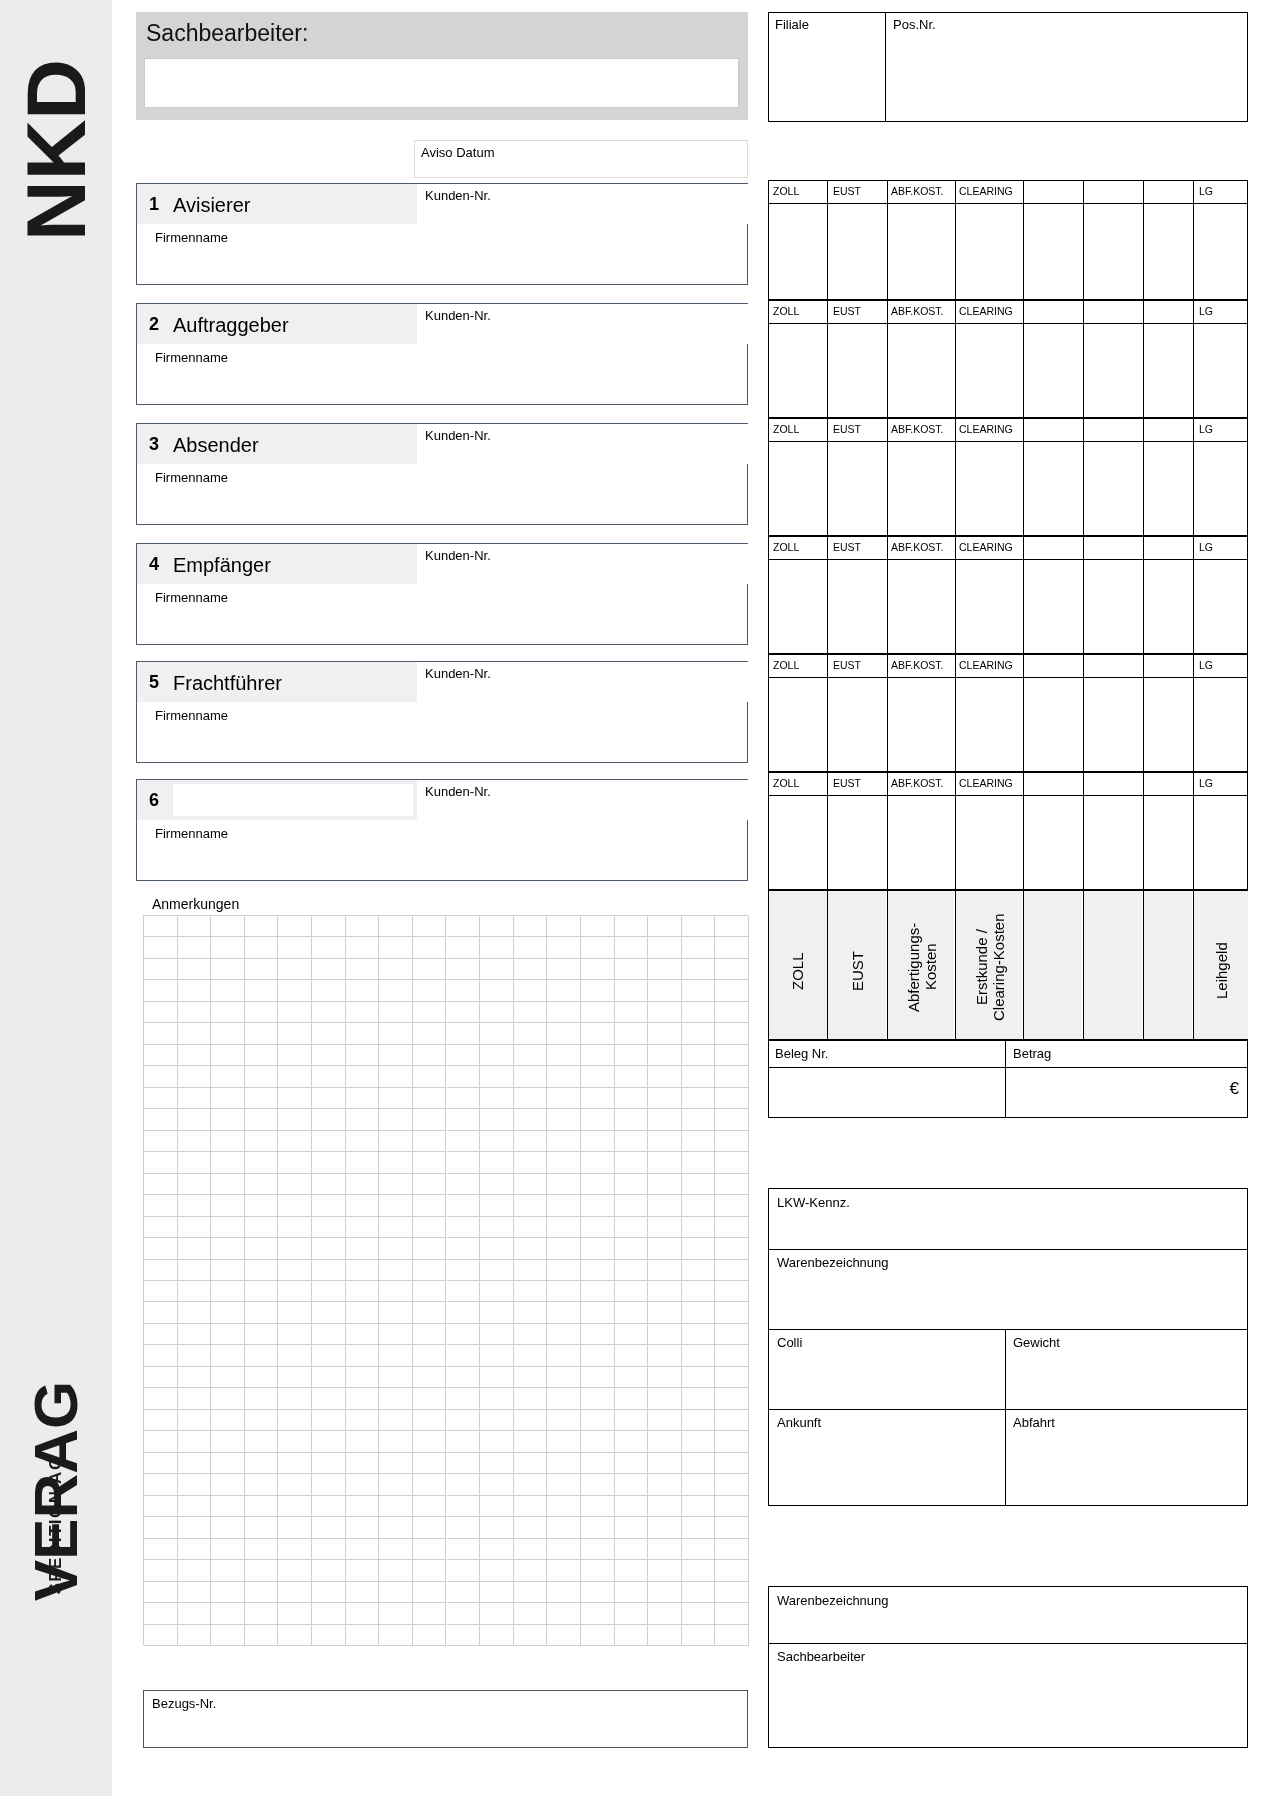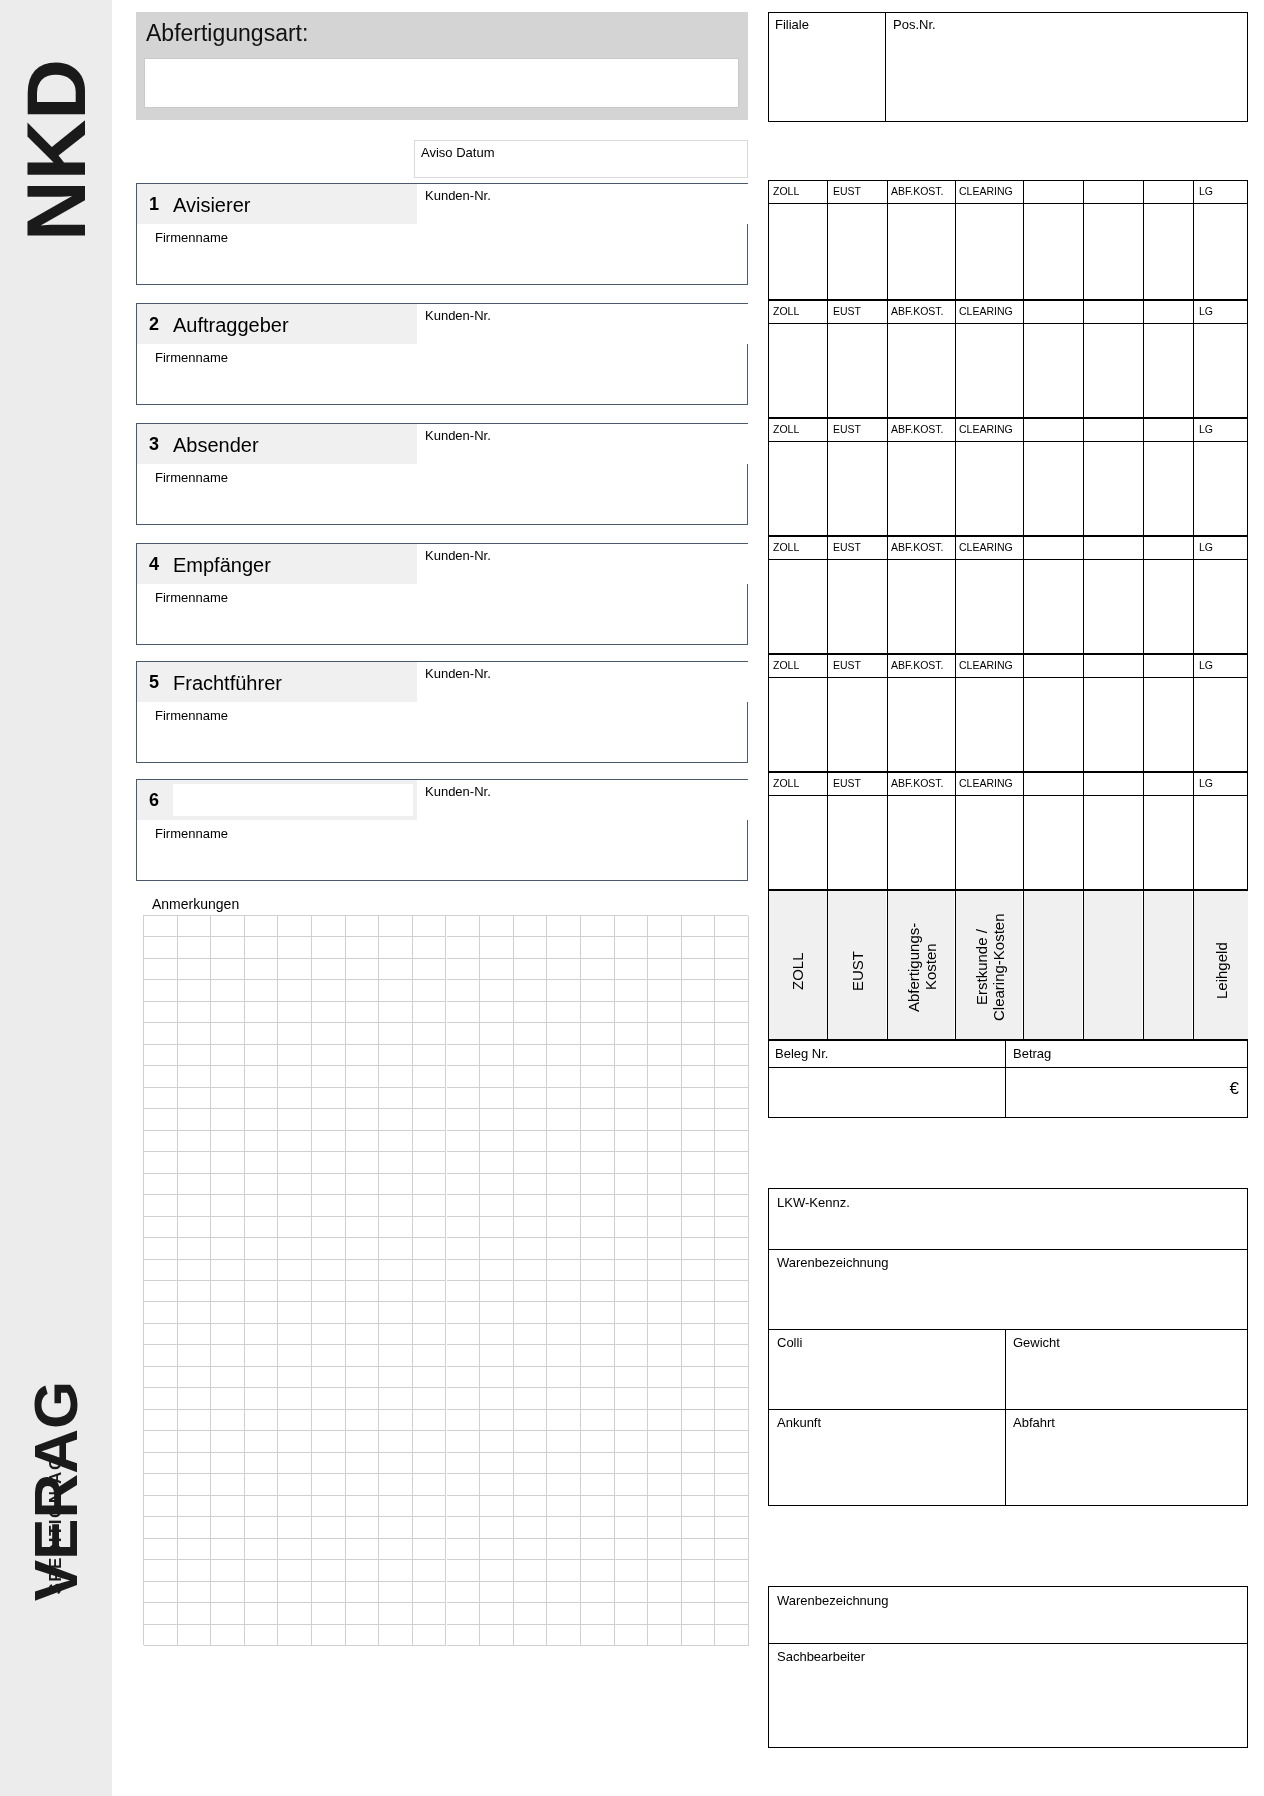--- a/index.html
+++ b/index.html
@@ -190,21 +190,21 @@
     <div class="nkd-wrap">
       <div class="nkd-text">NKD</div>
     </div>
     <div class="verag-wrap">
       <div class="verag-text">VERAG</div>
       <div class="verag-sub">SPEDITION AG</div>
     </div>
   </div>
 
   <div class="abf-head">
-    <div class="abf-head-title">Abfertigungsart:</div>
+    <div class="abf-head-title">Sachbearbeiter:</div>
   </div>
   <div class="abf-head-input"></div>
 
   <div class="box" style="left:768px; top:12px; width:480px; height:110px;">
     <div class="vline" style="left:116px; top:0; height:108px;"></div>
     <div class="lbl" style="left:6px; top:4px;">Filiale</div>
     <div class="lbl" style="left:124px; top:4px;">Pos.Nr.</div>
   </div>
   <div class="box" style="left:768px; top:12px; width:0; height:0; border:none;"></div>
 
@@ -1018,20 +1018,23 @@
       <div class="grid-cell" style="left: 336.111px; top: 708.529px; width: 33.6111px; height: 21.4706px;"></div>
       <div class="grid-cell" style="left: 369.722px; top: 708.529px; width: 33.6111px; height: 21.4706px;"></div>
       <div class="grid-cell" style="left: 403.333px; top: 708.529px; width: 33.6111px; height: 21.4706px;"></div>
       <div class="grid-cell" style="left: 436.944px; top: 708.529px; width: 33.6111px; height: 21.4706px;"></div>
       <div class="grid-cell" style="left: 470.556px; top: 708.529px; width: 33.6111px; height: 21.4706px;"></div>
       <div class="grid-cell" style="left: 504.167px; top: 708.529px; width: 33.6111px; height: 21.4706px;"></div>
       <div class="grid-cell" style="left: 537.778px; top: 708.529px; width: 33.6111px; height: 21.4706px;"></div>
       <div class="grid-cell" style="left: 571.389px; top: 708.529px; width: 33.6111px; height: 21.4706px;"></div>
     </div>
 
+  <div class="box" style="left:143px; top:1690px; width:605px; height:58px; border-color:#555;">
+    <div class="lbl" style="left:8px; top:5px;">Bezugs-Nr.</div>
+  </div>
 
   <div class="box" style="left:768px; top:1188px; width:480px; height:318px;">
     <div class="hline" style="left:0; top:60px; width:478px;"></div>
     <div class="hline" style="left:0; top:140px; width:478px;"></div>
     <div class="hline" style="left:0; top:220px; width:478px;"></div>
     <div class="vline" style="left:236px; top:140px; height:176px;"></div>
     <div class="lbl" style="left:8px; top:6px;">LKW-Kennz.</div>
     <div class="box" style="left:1px; top:22px; width:476px; height:36px; border:none;"></div>
     <div class="lbl" style="left:8px; top:66px;">Warenbezeichnung</div>
     <div class="box" style="left:1px; top:82px; width:476px; height:56px; border:none;"></div>

